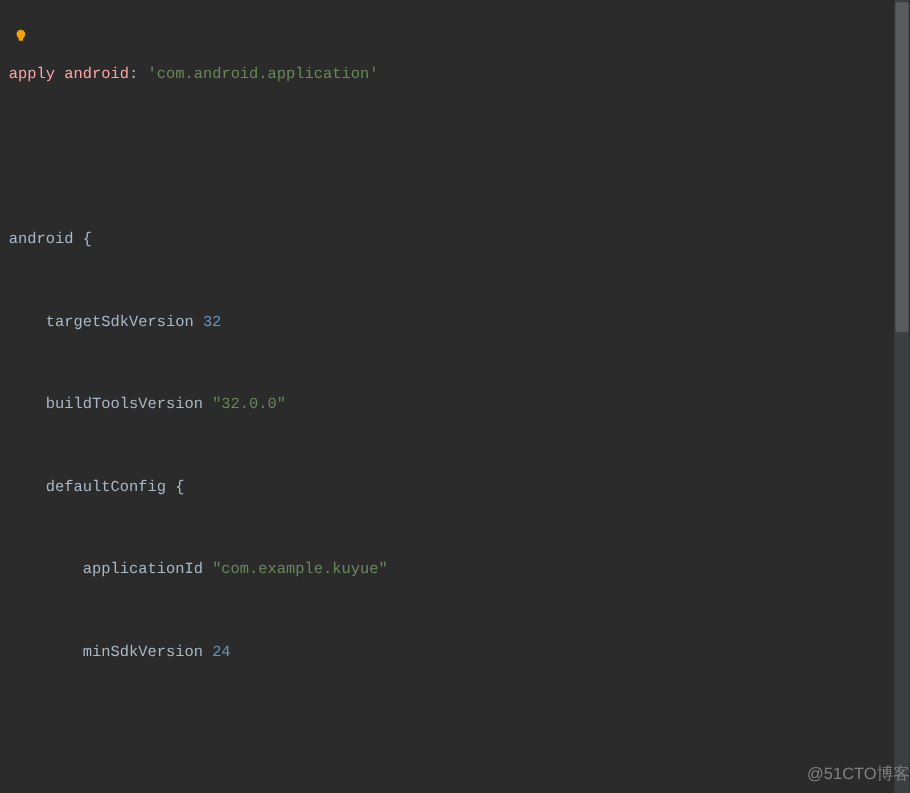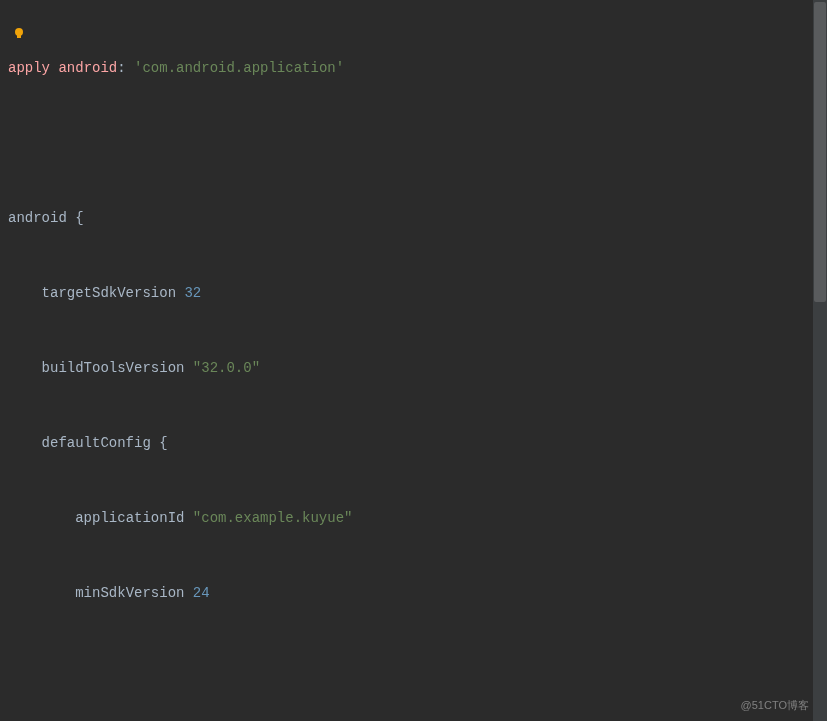--- a/index.html
+++ b/index.html
@@ -54,24 +54,24 @@
       position: absolute;
       right: 1px;
       top: 2px;
       width: 12px;
       height: 300px;
       background: #595b5d;
       border-radius: 2px;
     }
     .watermark {
       position: absolute;
-      right: 18px;
+      right: 0;
       bottom: 8px;
       color: #808080;
-      font-size: 11px;
+      font-size: 15px;
       font-family: Arial, sans-serif;
     }
   </style>
 </head>
 <body>
 
 <div class="editor">
   <div class="gutter"></div>
   <div class="icon-bulb">
     <svg viewBox="0 0 14 14">

